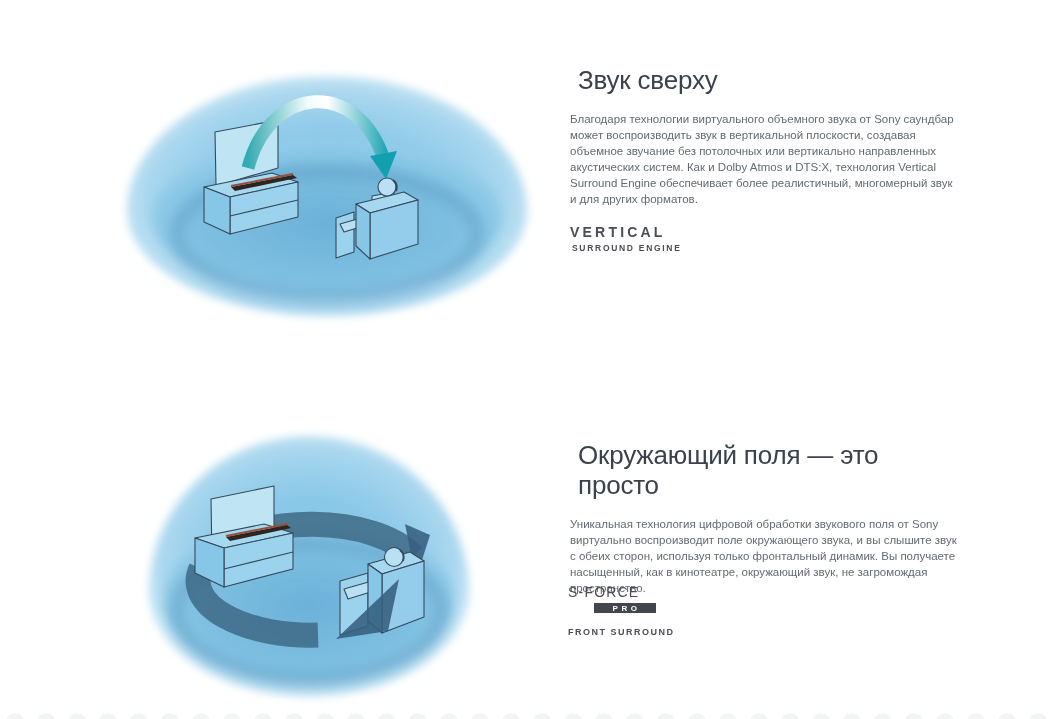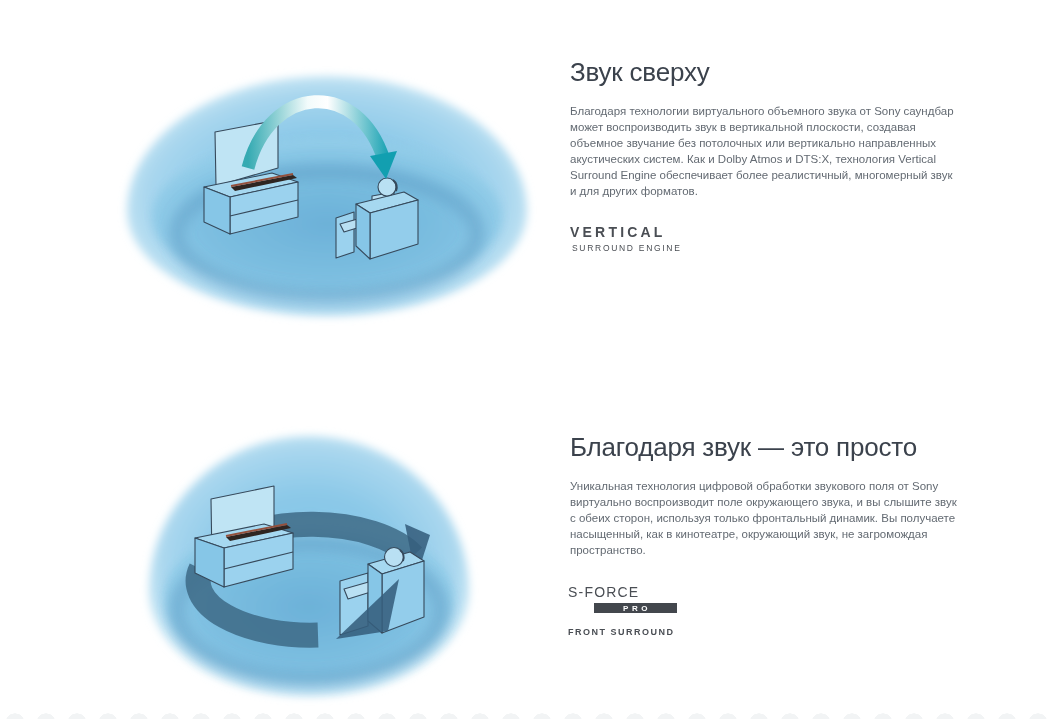--- a/index.html
+++ b/index.html
@@ -3,33 +3,33 @@
 <meta charset="utf-8">
 <style>
   html,body{margin:0;padding:0;background:#ffffff;}
   body{width:1048px;height:719px;position:relative;overflow:hidden;
        font-family:"Liberation Sans",sans-serif;}
 
   
   .text-col{position:absolute;width:392px;}
   #sec1-text{left:570px;top:57px;}
   #sec2-text{left:570px;top:432px;}
-  .headline{margin:0;font-size:26px;line-height:30px;font-weight:400;
+  .headline{margin:8px;font-size:26px;line-height:30px;font-weight:400;
             color:#3b424c;letter-spacing:-0.2px;}
   .bodytext{margin:16px 3px 0 0;font-size:11.5px;line-height:16px;
             color:#636a72;letter-spacing:0;}
 
   
   .logo{position:absolute;color:#4a4e54;}
   #logo-vertical{left:570px;top:223px;width:130px;}
   .logo-title{font-size:14px;font-weight:bold;letter-spacing:3.2px;line-height:19px;}
-  .logo-sub{font-size:8.5px;font-weight:normal;letter-spacing:1.7px;line-height:10px;margin-top:1px;padding-left:2px;}
+  .logo-sub{font-size:8.5px;font-weight:bold;letter-spacing:1.7px;line-height:10px;margin-top:1px;padding-left:2px;}
   #logo-sforce{left:568px;top:582px;width:112px;}
   .sforce-title{font-size:14px;font-weight:normal;letter-spacing:1.2px;line-height:20px;}
-  .sforce-badge{width:83px;height:10px;margin:1px 0 0 26px;background:#43474d;
+  .sforce-badge{width:62px;height:10px;margin:1px 0 0 26px;background:#43474d;
                 color:#ffffff;font-size:8px;font-weight:bold;letter-spacing:3.5px;
                 display:flex;align-items:center;justify-content:center;padding-left:3px;box-sizing:border-box;}
   .sforce-sub{font-size:9px;font-weight:bold;letter-spacing:1.5px;margin-top:14px;}
 
   
   .illo{position:absolute;}
   #illo1{left:60px;top:40px;width:440px;height:270px;}
   #illo2{left:28px;top:405px;width:485px;height:290px;}
   .illo svg{display:block;width:100%;height:100%;}
 
@@ -167,21 +167,21 @@
       <polygon points="300,143 314,153 314,212 300,200" fill="#86c6e7"></polygon>
       <circle cx="326" cy="136" r="9.5" fill="#b9e0f3"></circle>
       <path d="M 332,129 A 9.5,9.5 0 0 1 335,140" fill="none" stroke-width="2"></path>
     </g>
 
     <polygon points="268,218 320,210 331,158" fill="#355f7d" fill-opacity="0.88"></polygon>
   </svg>
 </figure>
 
 <section class="text-col" id="sec2-text">
-  <h2 class="headline">Благодаря звук — это просто</h2>
+  <h2 class="headline">Окружающий поля — это просто</h2>
   <p class="bodytext">Уникальная технология цифровой обработки звукового поля от Sony виртуально воспроизводит поле окружающего звука, и вы слышите звук с обеих сторон, используя только фронтальный динамик. Вы получаете насыщенный, как в кинотеатре, окружающий звук, не загромождая пространство.</p>
 </section>
 
 <div class="logo" id="logo-sforce">
   <div class="sforce-title">S-FORCE</div>
   <div class="sforce-badge">PRO</div>
   <div class="sforce-sub">FRONT SURROUND</div>
 </div>
 
 <div id="thumb-strip"></div>

